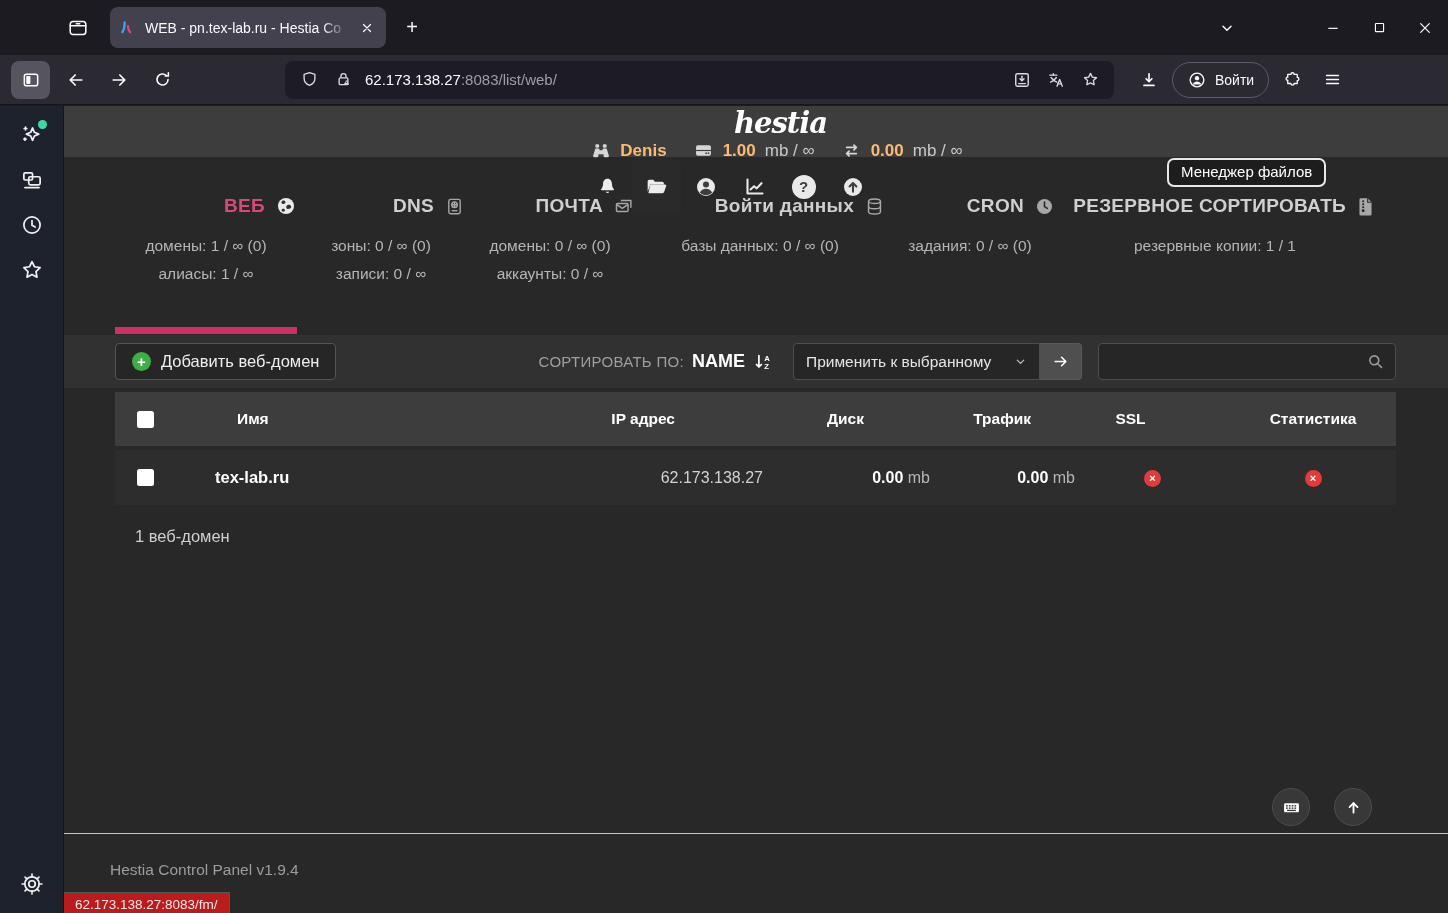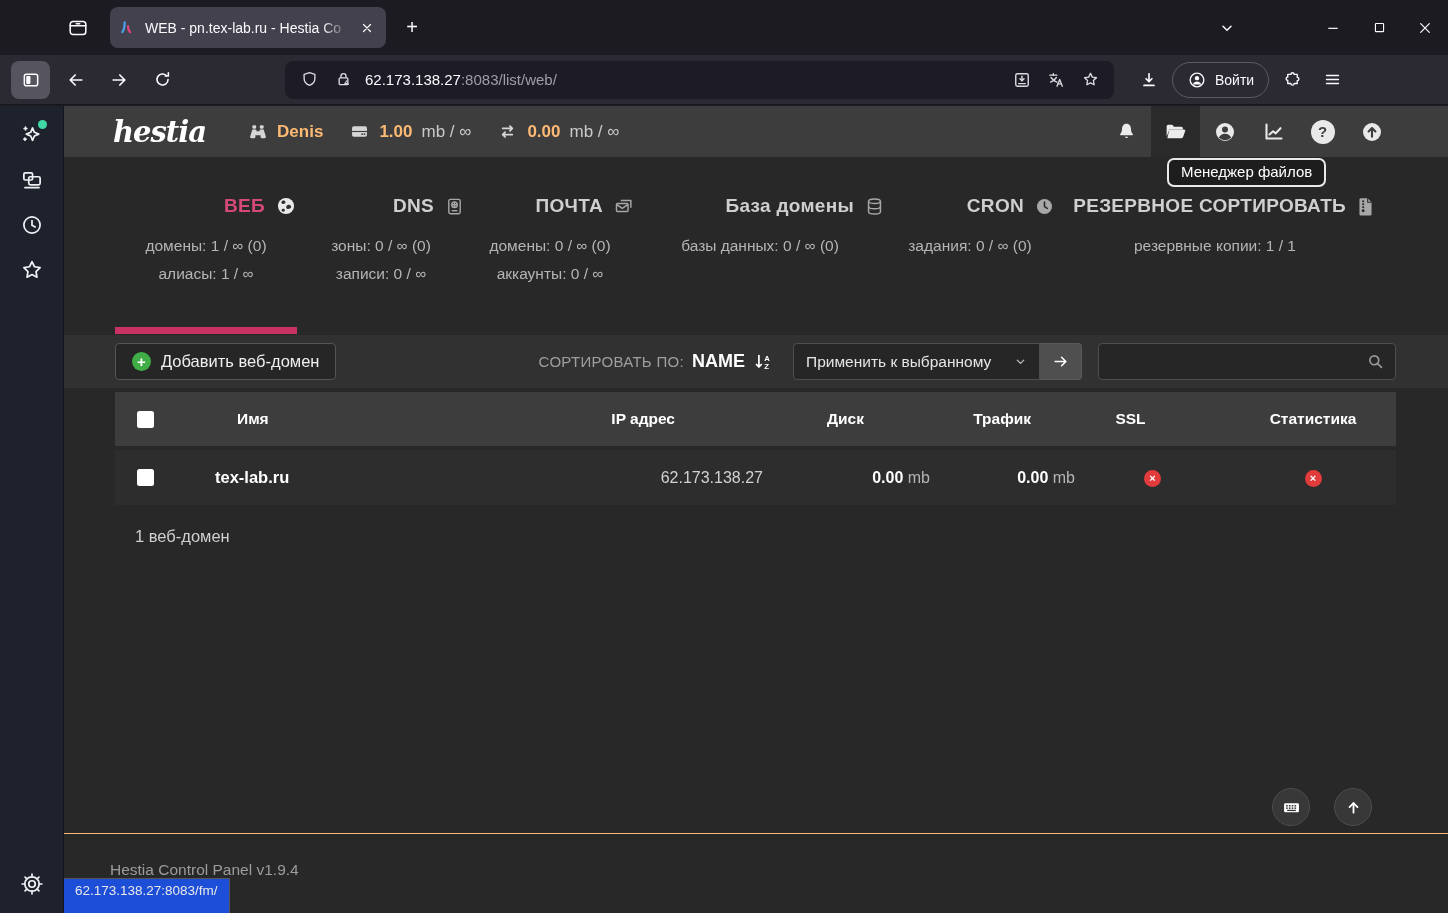--- a/index.html
+++ b/index.html
@@ -37,21 +37,21 @@
   .app-row { position:absolute; top:106px; left:0; right:0; bottom:0; display:flex; }
   .ff-sidebar { position:relative; width:64px; background:#1e222c; border-right:1px solid #12151c; display:flex; flex-direction:column; align-items:center; }
   .sb-icon { position:relative; width:34px; height:34px; margin-top:11px; display:flex; align-items:center; justify-content:center; color:#eef0f4; }
   .sb-icon.first { margin-top:12px; }
   .green-dot { position:absolute; top:2px; right:2px; width:9px; height:9px; border-radius:50%; background:#3fd9a4; }
   .sb-gear { position:absolute; bottom:12px; left:15px; width:34px; height:34px; display:flex; align-items:center; justify-content:center; color:#eef0f4; }
 
   
   .page { position:relative; flex:1; background:#282828; overflow:hidden; }
 
-  .hestia-header { position:relative; height:51px; background:#3d3d3d; display:flex; align-items:center; }
+  .hestia-header { position:relative; height:51px; background:#3d3d3d; display:flex; align-items:center;flex-direction:column; }
   .logo { margin-left:49px; font-family:"DejaVu Serif", serif; font-style:italic; font-weight:bold; font-size:29px; color:#fff; letter-spacing:-1px; }
   .hstats { display:flex; align-items:center; gap:26px; margin-left:42px; font-size:17px; color:#c9c9c9; }
   .hstat { display:flex; align-items:center; gap:9px; }
   .hstat .val { color:#fdba74; font-weight:bold; }
   .hstat .icon { color:#d6d6d6; }
   .hdr-spacer { flex:1; }
   .hdr-icons { display:flex; margin-right:52px; }
   .hdr-slot { width:49px; height:51px; display:flex; align-items:center; justify-content:center; color:#ececec; }
   .hdr-slot.active { background:#2a2a2a; }
   .circle-glyph { width:24px; height:24px; border-radius:50%; background:#e9e9e9; color:#3d3d3d; font-weight:bold; font-size:15px; display:flex; align-items:center; justify-content:center; }
@@ -97,21 +97,21 @@
   .trow .num { color:#fff; font-weight:bold; }
   .trow .unit { color:#b5b5b5; }
   .xbadge { display:inline-flex; width:17px; height:17px; border-radius:50%; background:#e23b3b; color:#fff; font-size:11px; font-weight:bold; align-items:center; justify-content:center; line-height:1; }
   .summary { margin-top:22px; padding-left:20px; font-size:16.5px; color:#cfcfcf; }
 
   
   .float-btns { position:absolute; right:76px; top:682px; display:flex; gap:24px; }
   .fab { width:38px; height:38px; border-radius:50%; background:#383838; border:1px solid #4d4d4d; display:flex; align-items:center; justify-content:center; color:#fff; }
   .page-footer { position:absolute; left:0; right:0; top:727px; bottom:0; border-top:1px solid #fdba74; }
   .version { margin:27px 0 0 46px; font-size:15.5px; color:#9c9c9c; }
-  .status-popup { position:absolute; left:0; bottom:0; background:#1d4ed8; border-top:1px solid #565656; border-right:1px solid #565656; padding:4px 11px 15px; font-size:13.5px; color:#e8e8e8; white-space:nowrap; }
+  .status-popup { position:absolute; left:0; bottom:0; background:#b91c1c; border-top:1px solid #565656; border-right:1px solid #565656; padding:4px 11px 1px; font-size:13.5px; color:#e8e8e8; white-space:nowrap; }
 </style>
 </head>
 <body>
 
 <div class="window">
 
   <div class="tabbar">
     <div class="ffview-btn">
       <svg width="22" height="22" viewBox="0 0 24 24" fill="none" stroke="currentColor" stroke-width="1.7" stroke-linecap="round">
           <rect x="3.5" y="5" width="17" height="14" rx="3"></rect>
@@ -413,21 +413,21 @@
                 </svg>
             </span>
           </div>
           <div class="stats">
               <div>домены: 0 / ∞ (0)</div>
               <div>аккаунты: 0 / ∞</div>
             </div>
         </div>
         <div class="ntab w4">
           <div class="t">
-              <span>База домены</span>
+              <span>Войти данных</span>
             <span class="ticon">
               <svg width="21" height="21" viewBox="0 0 24 24" fill="none" stroke="currentColor" stroke-width="1.7">
                   <ellipse cx="12" cy="6" rx="6.8" ry="2.6"></ellipse>
                   <path d="M5.2 6v12c0 1.4 3 2.6 6.8 2.6s6.8-1.2 6.8-2.6V6"></path>
                   <path d="M5.2 12c0 1.4 3 2.6 6.8 2.6s6.8-1.2 6.8-2.6"></path>
                 </svg>
             </span>
           </div>
           <div class="stats">
               <div>базы данных: 0 / ∞ (0)</div>

